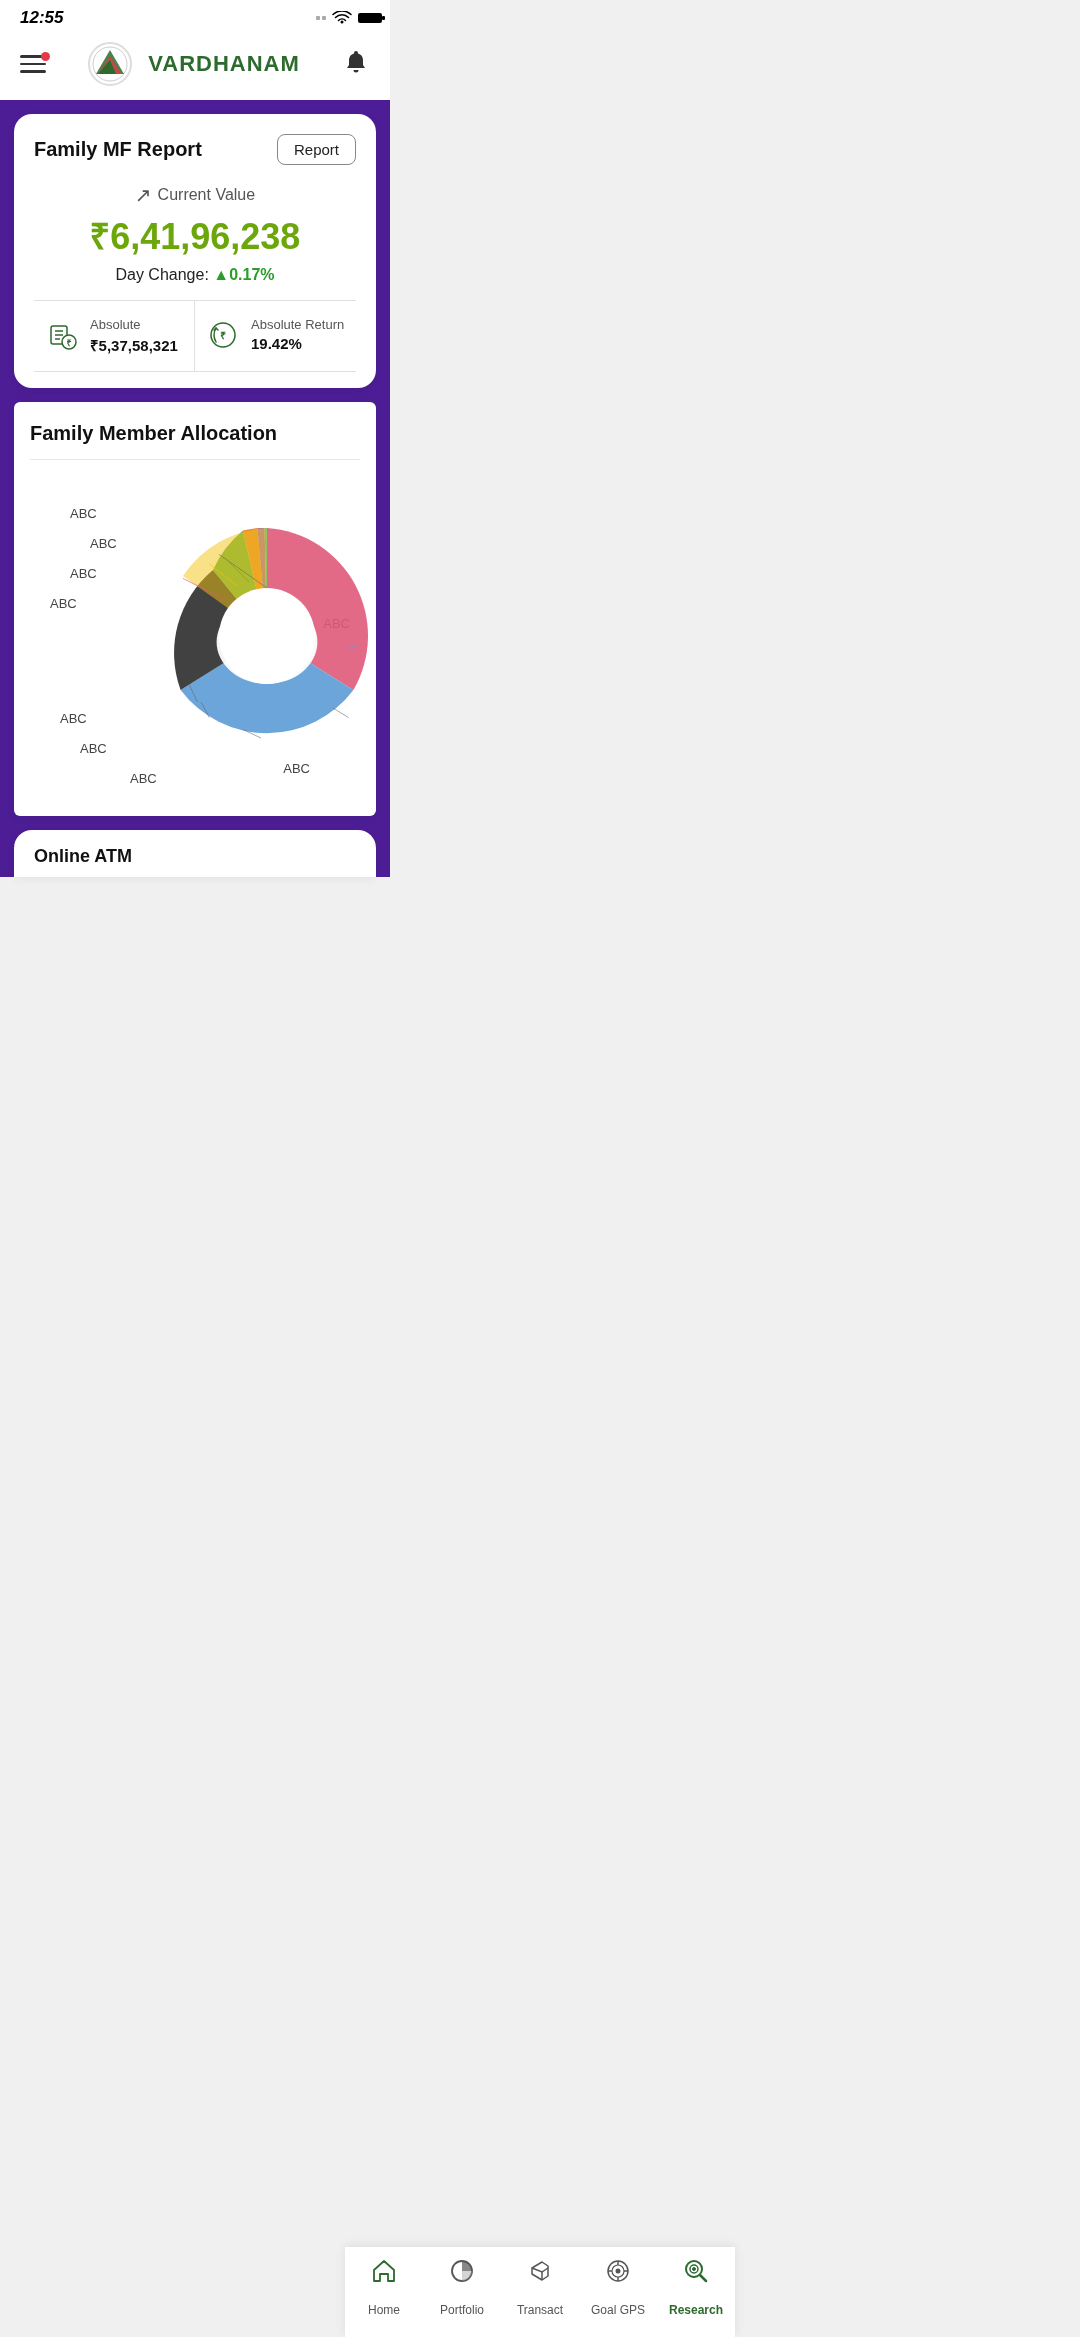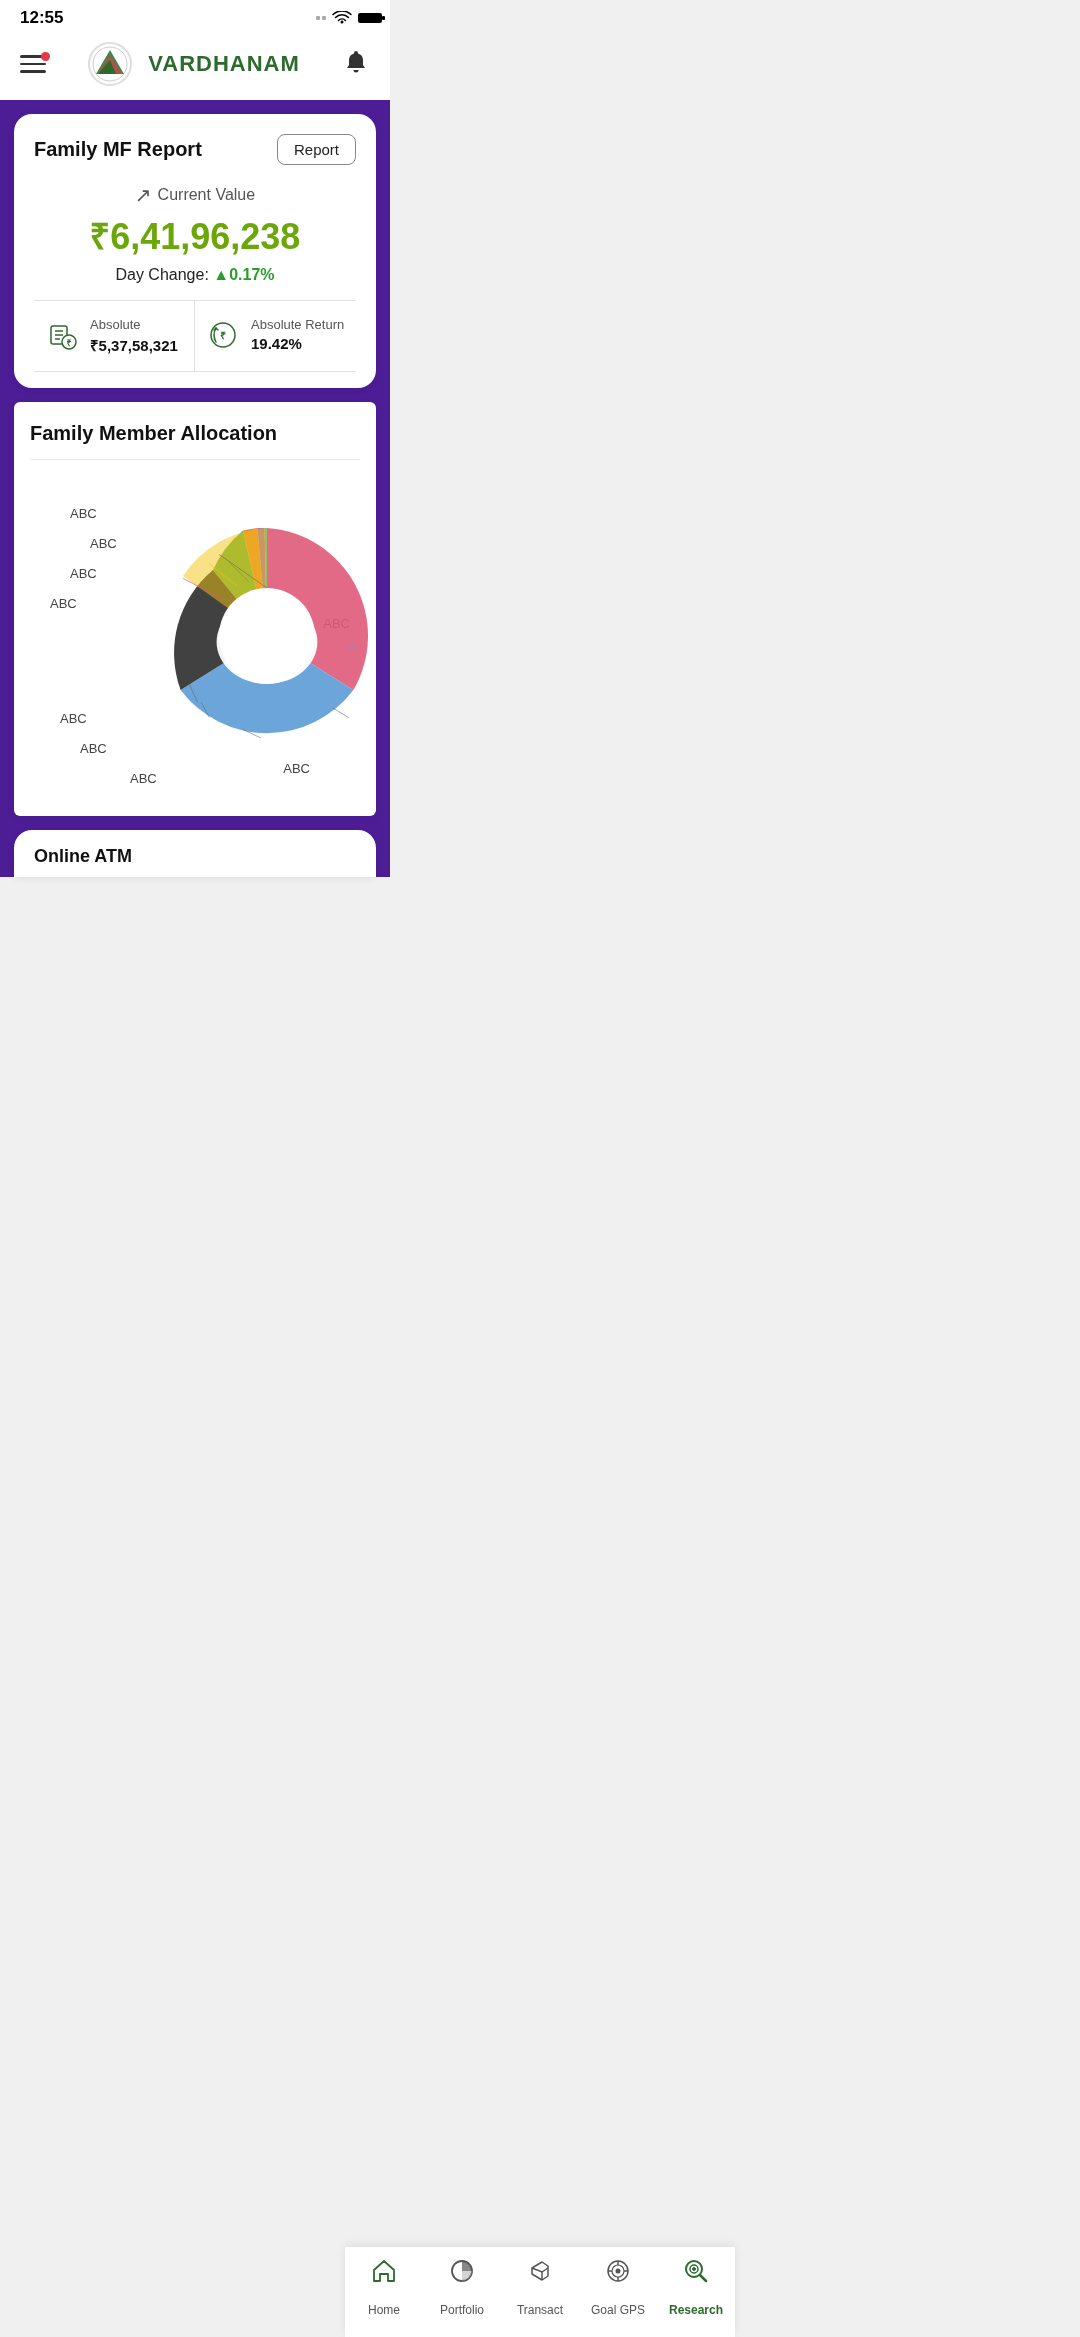--- a/index.html
+++ b/index.html
@@ -13,20 +13,21 @@
       position: relative;
     }
 
     
     .status-bar {
       display: flex;
       justify-content: space-between;
       align-items: center;
       padding: 8px 4px 4px 20px;
       background: #fff;
+      font-style: italic;
     }
     .status-time {
       font-size: 17px;
       font-weight: 600;
       color: #000;
     }
     .status-icons {
       display: flex;
       align-items: center;
       gap: 6px;

